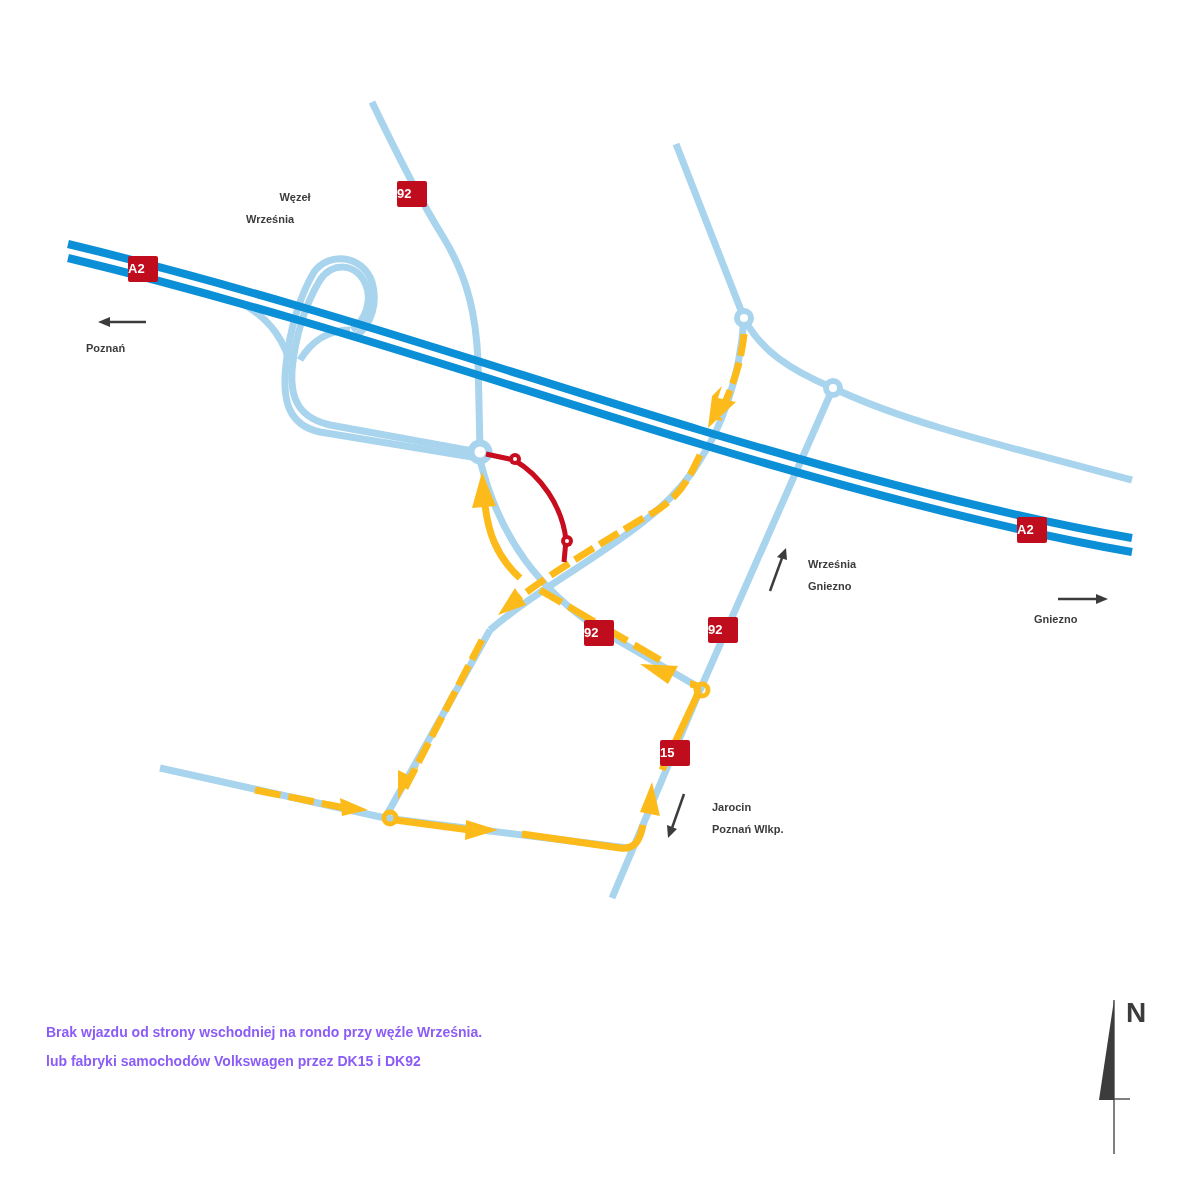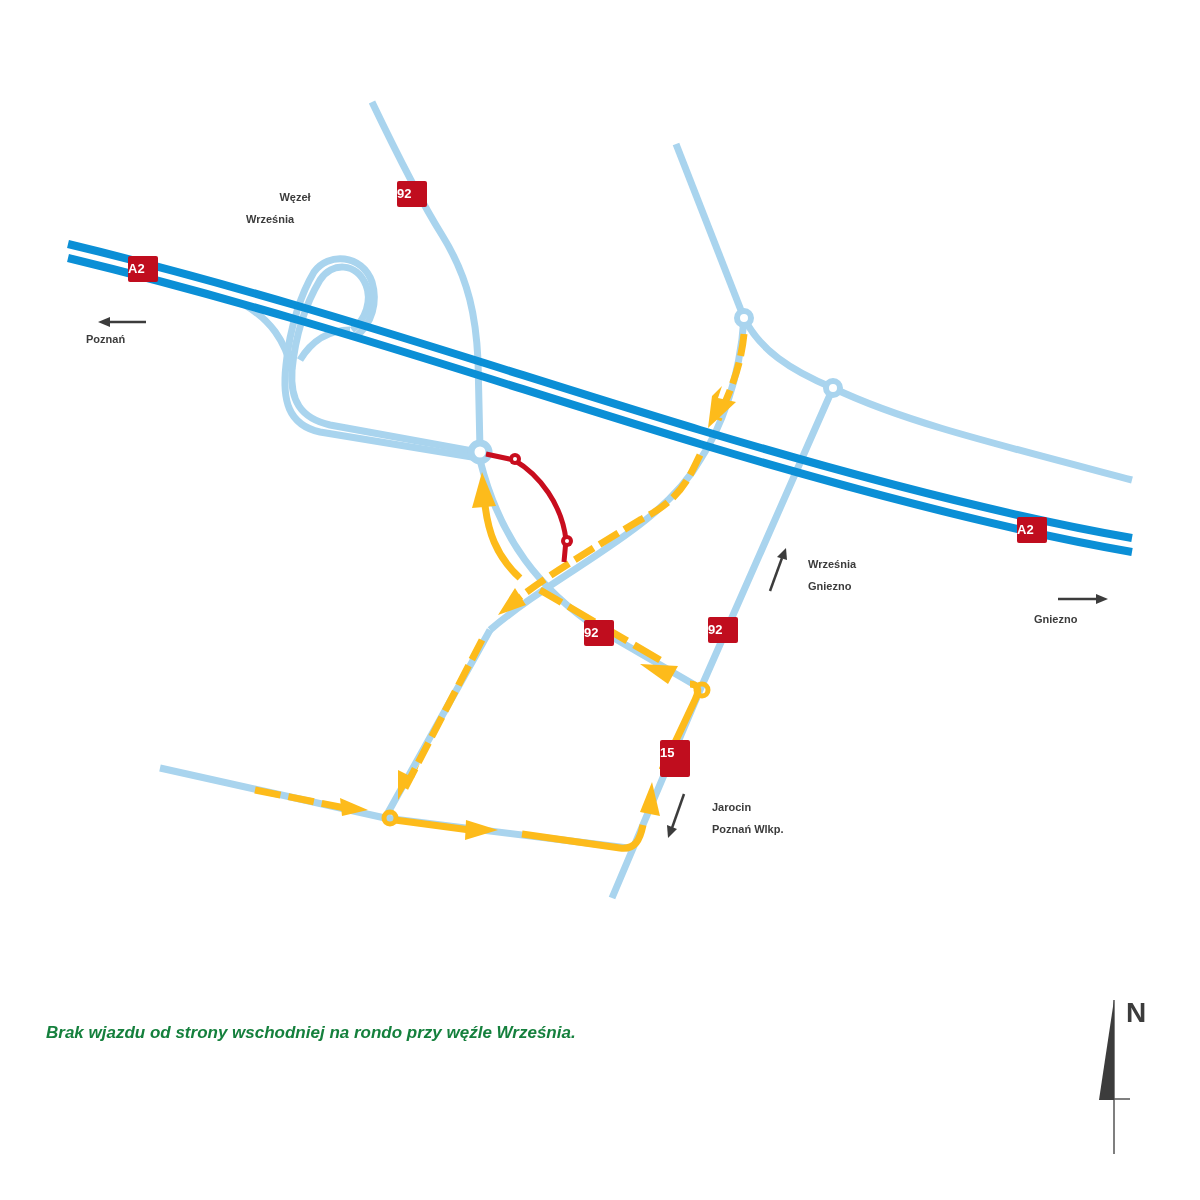--- a/index.html
+++ b/index.html
@@ -3,21 +3,21 @@
 <meta charset="utf-8">
 <style>
   html, body { margin: 0; padding: 0; background: #ffffff; }
   body { width: 1200px; height: 1200px; position: relative; overflow: hidden;
          font-family: "Liberation Sans", "DejaVu Sans", sans-serif; }
   #map { position: absolute; left: 0; top: 0; width: 1200px; height: 1200px; }
   .lbl { position: absolute; color: #3c3c3c; font-weight: bold; font-size: 11px; line-height: 22px; }
   .sign { position: absolute; background: #c00d1e; color: #fff; font-weight: bold;
           font-size: 13px; text-align: left; border-radius: 2px; }
   .caption { position: absolute; left: 46px; top: 1018px; width: 1000px;
-             color: #15803d; font-weight: bold; font-size: 17px; line-height: 29px; font-style: italic; }
+             color: #8b5cf6; font-weight: bold; font-size: 14px; line-height: 29px; }
   .caption div { white-space: nowrap; }
   .north { position: absolute; left: 1126px; top: 997px; font-size: 28px; font-weight: bold; color: #3c3c3c; }
 </style>
 </head>
 <body>
 
 <svg id="map" viewBox="0 0 1200 1200" xmlns="http://www.w3.org/2000/svg">
 
   <g fill="none" stroke="#a9d4ee" stroke-width="7" stroke-linecap="butt" stroke-linejoin="round">
 
@@ -119,35 +119,36 @@
     <line x1="1114" y1="1099" x2="1130" y2="1099" stroke="#555" stroke-width="1.5"></line>
     <polygon points="1114,1000 1114,1100 1099,1100" fill="#3c3c3c"></polygon>
   </g>
 </svg>
 
 <div class="lbl" style="left:260px; top:186px; text-align:center; width:70px;">
   <div>Węzeł</div>
 </div>
 <div class="lbl" style="left:246px; top:208px;">Września</div>
 
-<div class="lbl" style="left:86px; top:328px;text-align:right;">Poznań</div>
+<div class="lbl" style="left:86px; top:337px;text-align:right;">Poznań</div>
 <div class="lbl" style="left:1034px; top:608px;">Gniezno</div>
 <div class="lbl" style="left:808px; top:553px;">
   <div>Września</div>
   <div>Gniezno</div>
 </div>
 <div class="lbl" style="left:712px; top:796px;">
   <div>Jarocin</div>
   <div>Poznań Wlkp.</div>
 </div>
 
 <div class="sign" style="left:128px; top:256px; width:30px; height:26px; line-height:26px;">A2</div>
 <div class="sign" style="left:1017px; top:517px; width:30px; height:26px; line-height:26px;">A2</div>
 <div class="sign" style="left:397px; top:181px; width:30px; height:26px; line-height:26px;">92</div>
 <div class="sign" style="left:584px; top:620px; width:30px; height:26px; line-height:26px;">92</div>
 <div class="sign" style="left:708px; top:617px; width:30px; height:26px; line-height:26px;">92</div>
-<div class="sign" style="left:660px; top:740px; width:30px; height:37px; line-height:26px;">15</div>
+<div class="sign" style="left:660px; top:740px; width:30px; height:26px; line-height:26px;">15</div>
 
 <div class="caption">
   <div>Brak wjazdu od strony wschodniej na rondo przy węźle Września.</div>
+  <div>lub fabryki samochodów Volkswagen przez DK15 i DK92</div>
 </div>
 
 <div class="north">N</div>
 
 </body></html>

